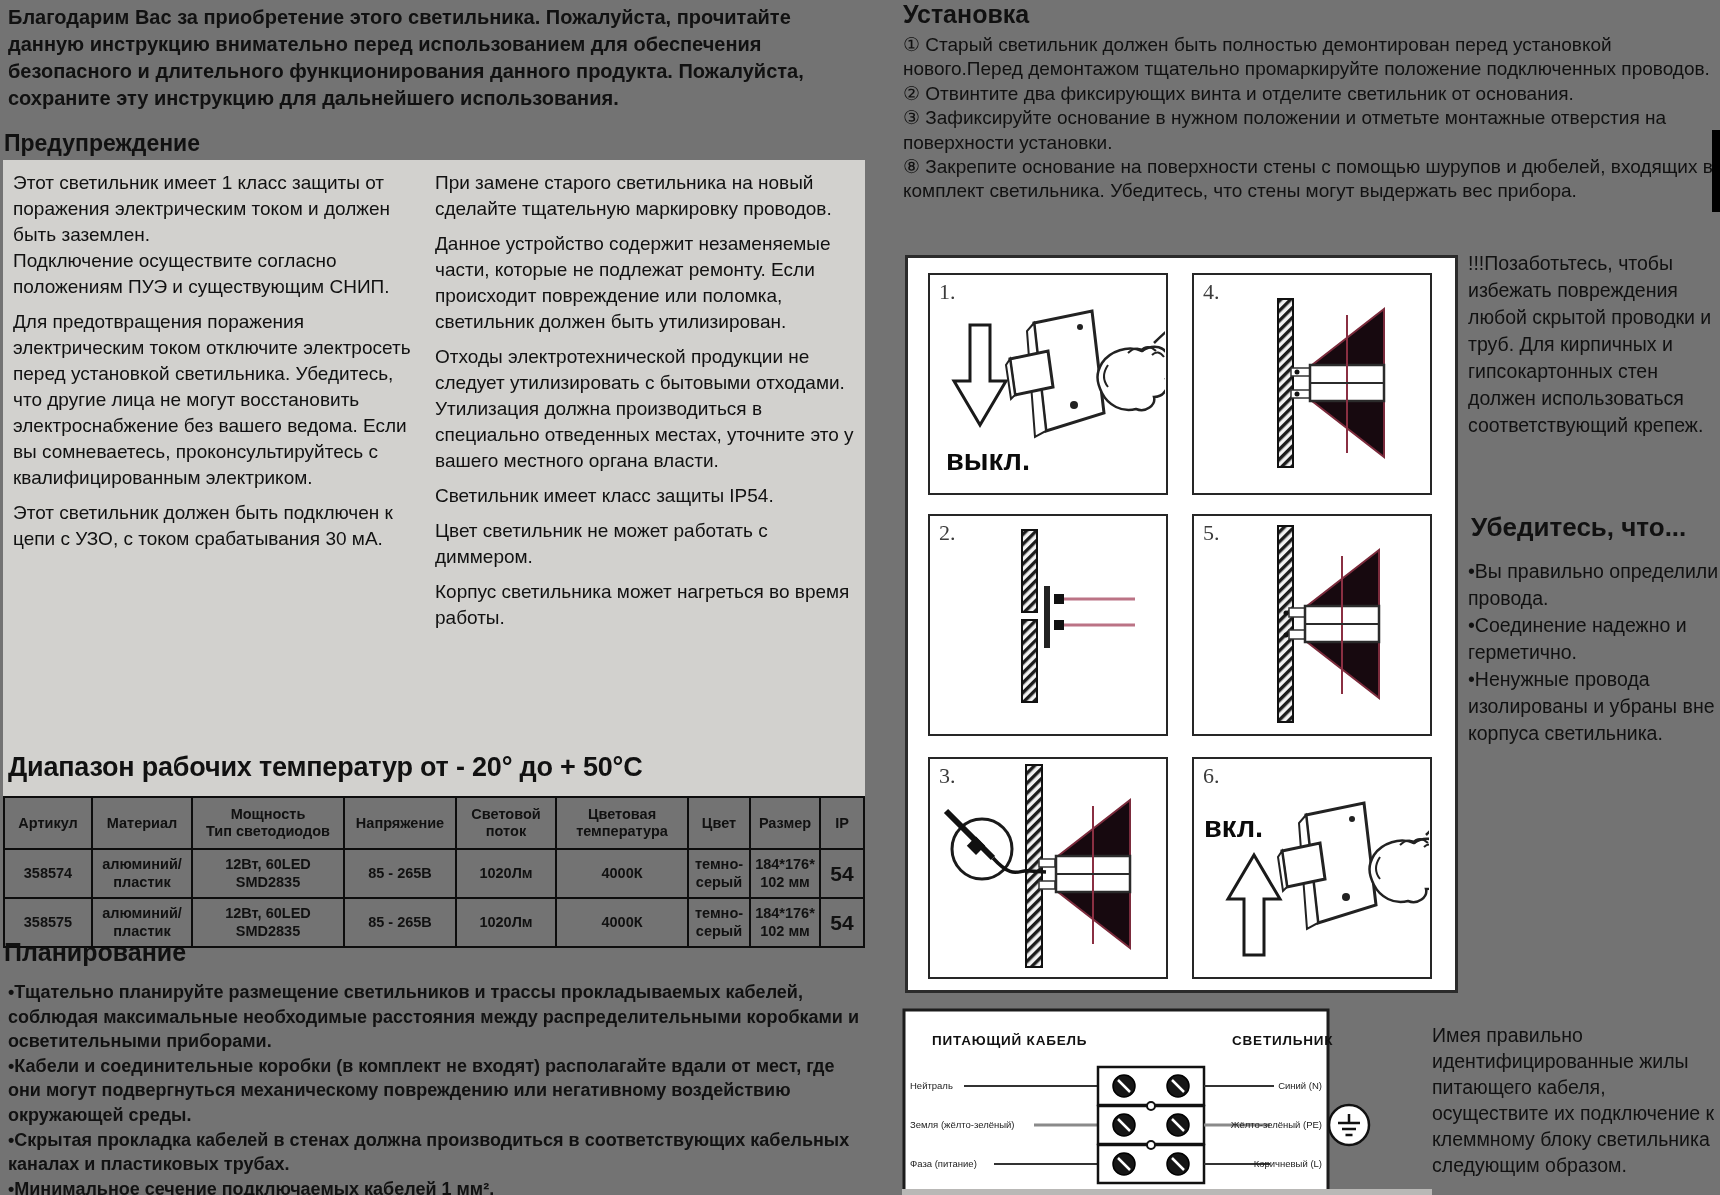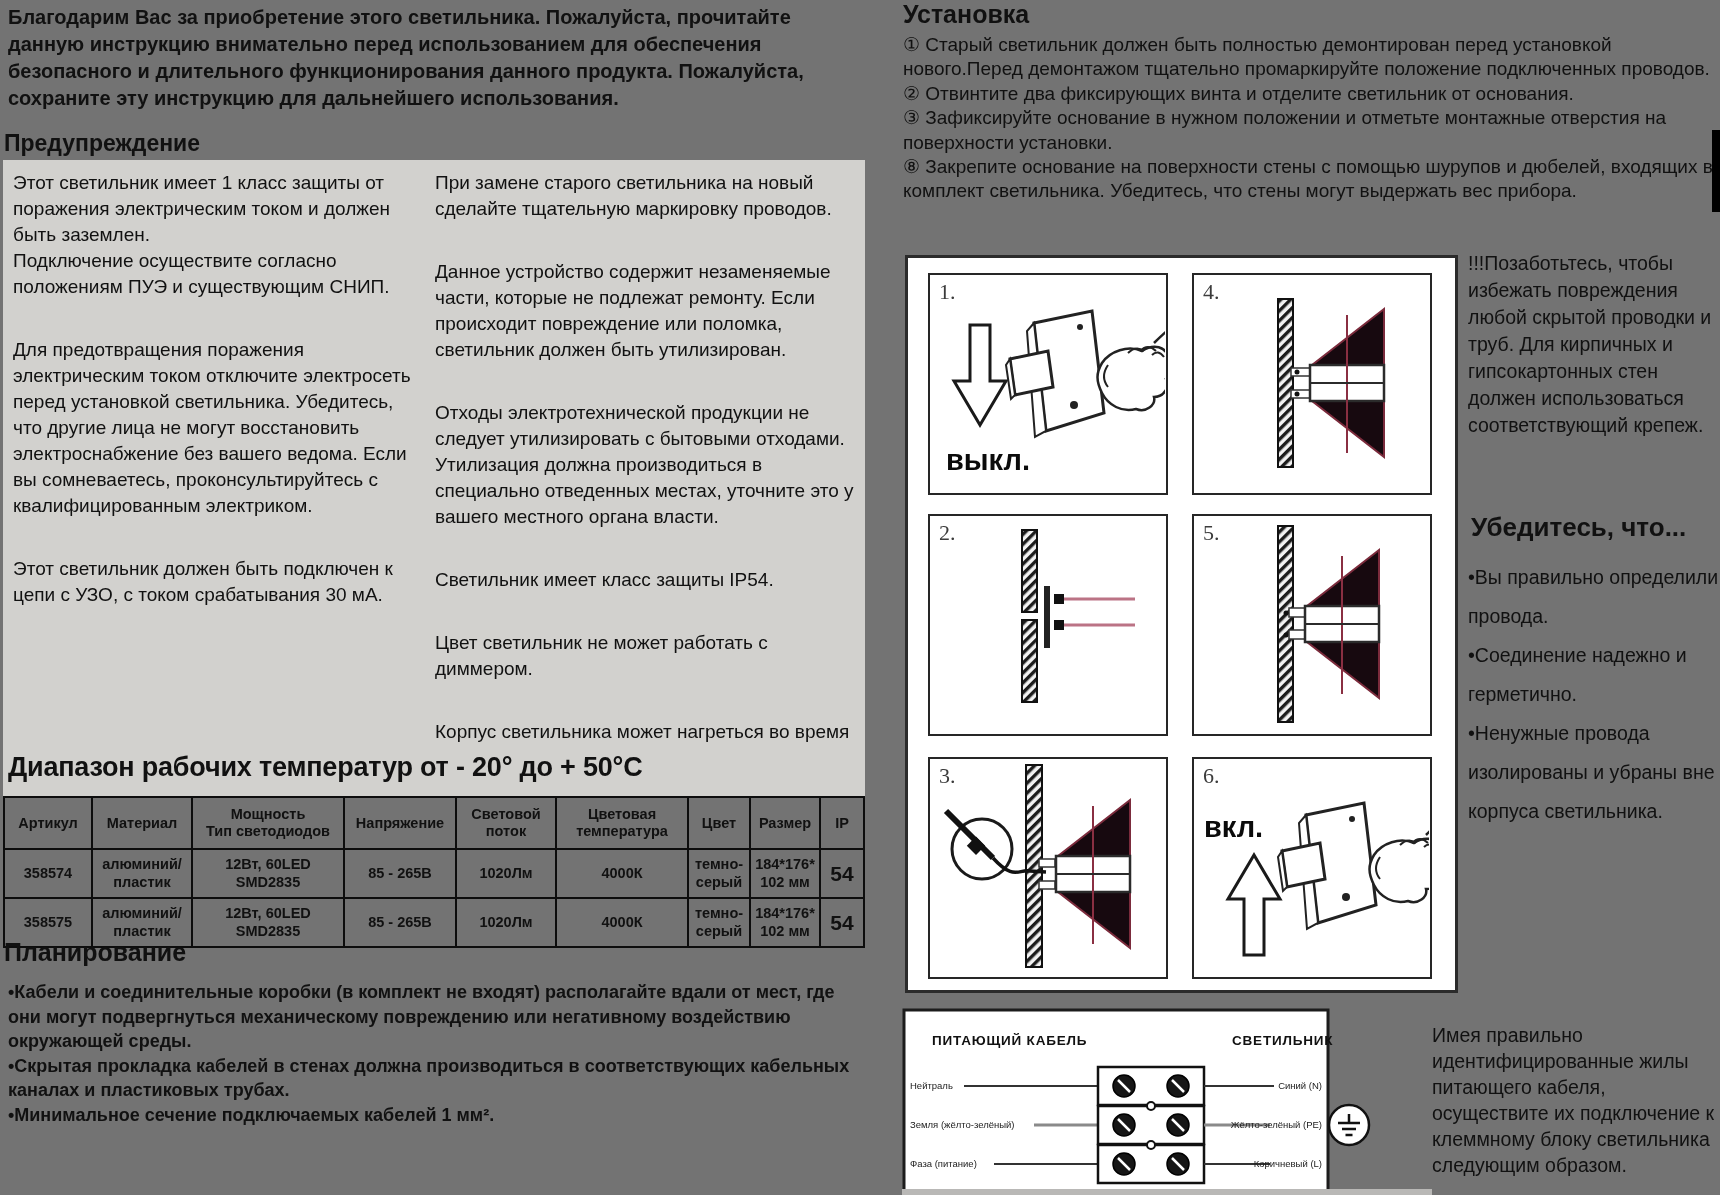--- a/index.html
+++ b/index.html
@@ -7,21 +7,21 @@
   .page{position:relative;width:1720px;height:1195px;overflow:hidden;background:#737373;}
   .abs{position:absolute;}
   .gray{background:#d2d1ce;}
   h1,h2,p{margin:0;padding:0;}
 
   .intro{left:8px;top:4px;width:802px;font-size:20px;font-weight:700;line-height:27px;}
   .h-warning{left:4px;top:130px;font-size:23px;font-weight:700;}
   .warn-box{left:3px;top:160px;width:862px;height:588px;}
   .warn-col{position:absolute;top:10px;font-size:19px;line-height:26px;font-weight:400;}
   .warn-col p{margin:0;}
-  .warn-col p.sp{margin-top:37px;}
+  .warn-col p.sp{margin-top:9px;}
   .col1{left:10px;width:406px;}
   .col2{left:432px;width:420px;}
 
   .temp-strip{left:3px;top:748px;width:862px;height:48px;}
   .temp-heading{left:8px;top:752px;font-size:27px;font-weight:700;letter-spacing:-0.2px;}
 
   table.spec{position:absolute;left:3px;top:796px;width:862px;border-collapse:collapse;table-layout:fixed;}
   table.spec th,table.spec td{border:2px solid #0d0d0d;text-align:center;vertical-align:middle;
     font-family:"Liberation Sans",sans-serif;font-weight:700;padding:1px 2px;}
   table.spec th{font-size:14.5px;height:48px;white-space:pre-line;line-height:1.15;}
@@ -40,21 +40,21 @@
   .panel{position:absolute;width:240px;height:222px;border:2.5px solid #262626;background:#fff;box-sizing:border-box;}
   .panel svg{position:absolute;left:0;top:0;}
   .pnum{position:absolute;left:9px;top:4px;font-family:"Liberation Serif",serif;font-size:22px;color:#3c3c3c;}
   .plabel{position:absolute;font-size:29px;font-weight:700;color:#0b0b0b;}
   .p1{left:20px;top:15px;} .p4{left:284px;top:15px;}
   .p2{left:20px;top:256px;} .p5{left:284px;top:256px;}
   .p3{left:20px;top:499px;} .p6{left:284px;top:499px;}
 
   .caution{left:1468px;top:250px;width:252px;font-size:19.5px;line-height:27px;font-weight:400;}
   .h-ensure{left:1471px;top:512px;font-size:26px;font-weight:700;}
-  .ensure{left:1468px;top:558px;width:252px;font-size:19.5px;line-height:39px;font-weight:400;}
+  .ensure{left:1468px;top:558px;width:252px;font-size:19.5px;line-height:27px;font-weight:400;}
   .ensure p{margin:0;}
 
   .wiring-box{left:902px;top:1008px;width:476px;height:187px;}
   .final-note{left:1432px;top:1022px;width:288px;font-size:19.5px;line-height:26px;font-weight:400;}
 
   .artifact-bar{left:1712px;top:130px;width:8px;height:82px;background:#000;}
   .bottom-strip{left:902px;top:1189px;width:530px;height:6px;background:#b9b8b6;}
 </style>
 </head>
 <body>
@@ -169,20 +169,21 @@
       <td>4000К</td>
       <td>темно-серый</td>
       <td>184*176* 102 мм</td>
       <td class="ip">54</td>
     </tr>
   </tbody>
     </table>
 
   <h2 class="abs h-planning">Планирование</h2>
   <div class="abs planning">
+    <p>•Тщательно планируйте размещение светильников и трассы прокладываемых кабелей, соблюдая максимальные необходимые расстояния между распределительными коробками и осветительными приборами.</p>
     <p>•Кабели и соединительные коробки (в комплект не входят) располагайте вдали от мест, где они могут подвергнуться механическому повреждению или негативному воздействию окружающей среды.</p>
     <p>•Скрытая прокладка кабелей в стенах должна производиться в соответствующих кабельных каналах и пластиковых трубах.</p>
     <p>•Минимальное сечение подключаемых кабелей 1 мм².</p>
   </div>
 
   <h2 class="abs h-install">Установка</h2>
   <div class="abs install-steps">
     <p>① Старый светильник должен быть полностью демонтирован перед установкой нового.Перед демонтажом тщательно промаркируйте положение подключенных проводов.</p>
     <p>② Отвинтите два фиксирующих винта и отделите светильник от основания.</p>
     <p>③ Зафиксируйте основание в нужном положении и отметьте монтажные отверстия на поверхности установки.</p>

